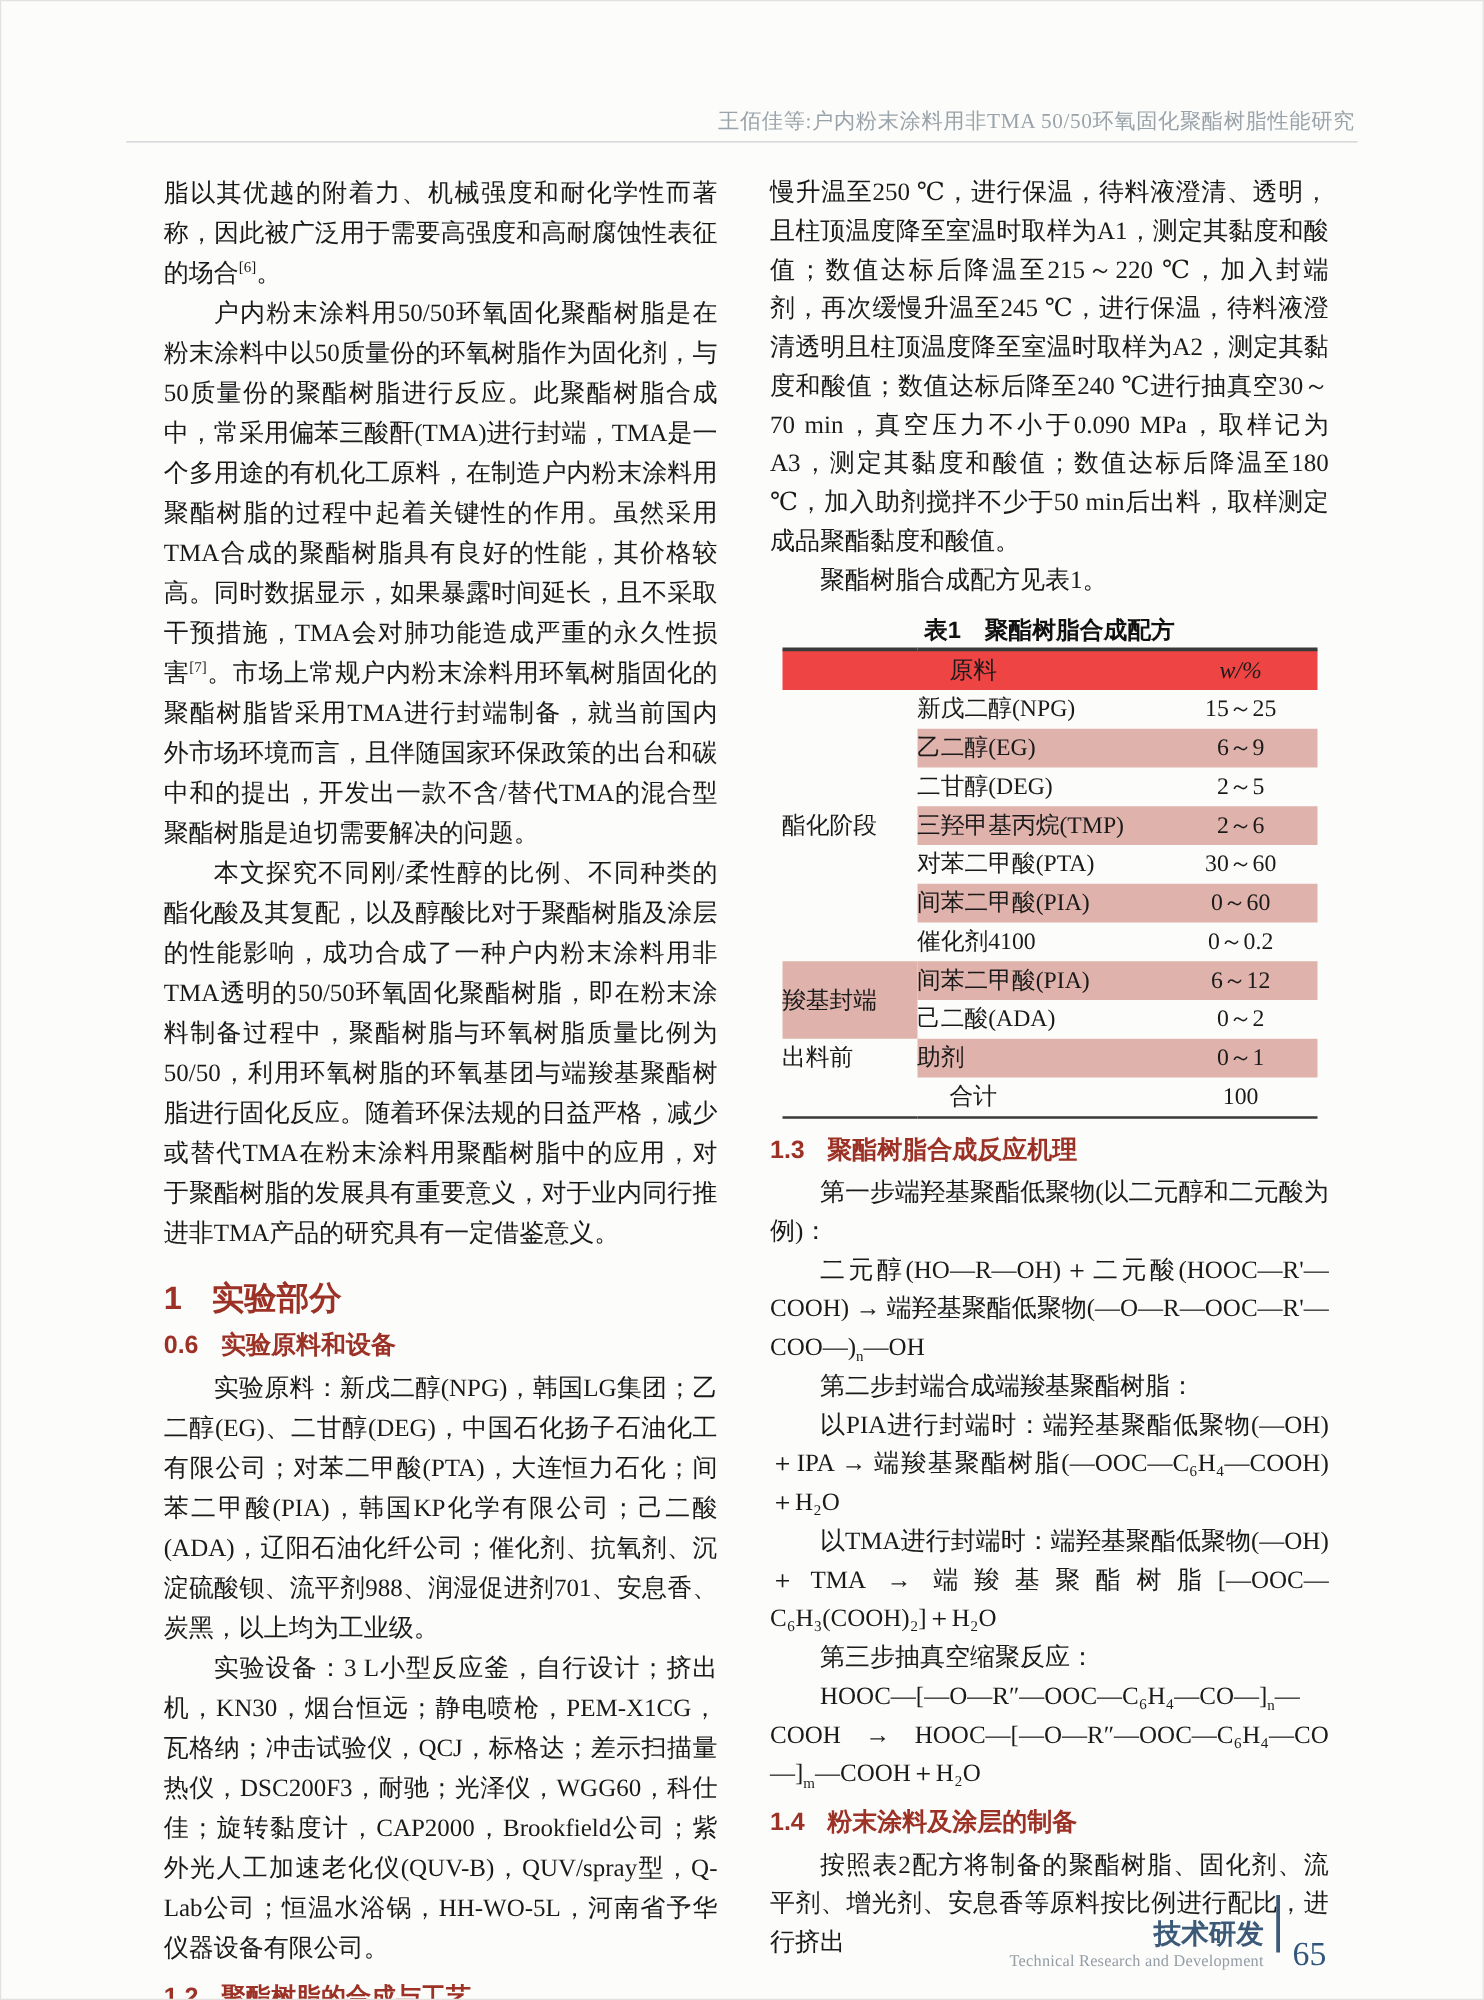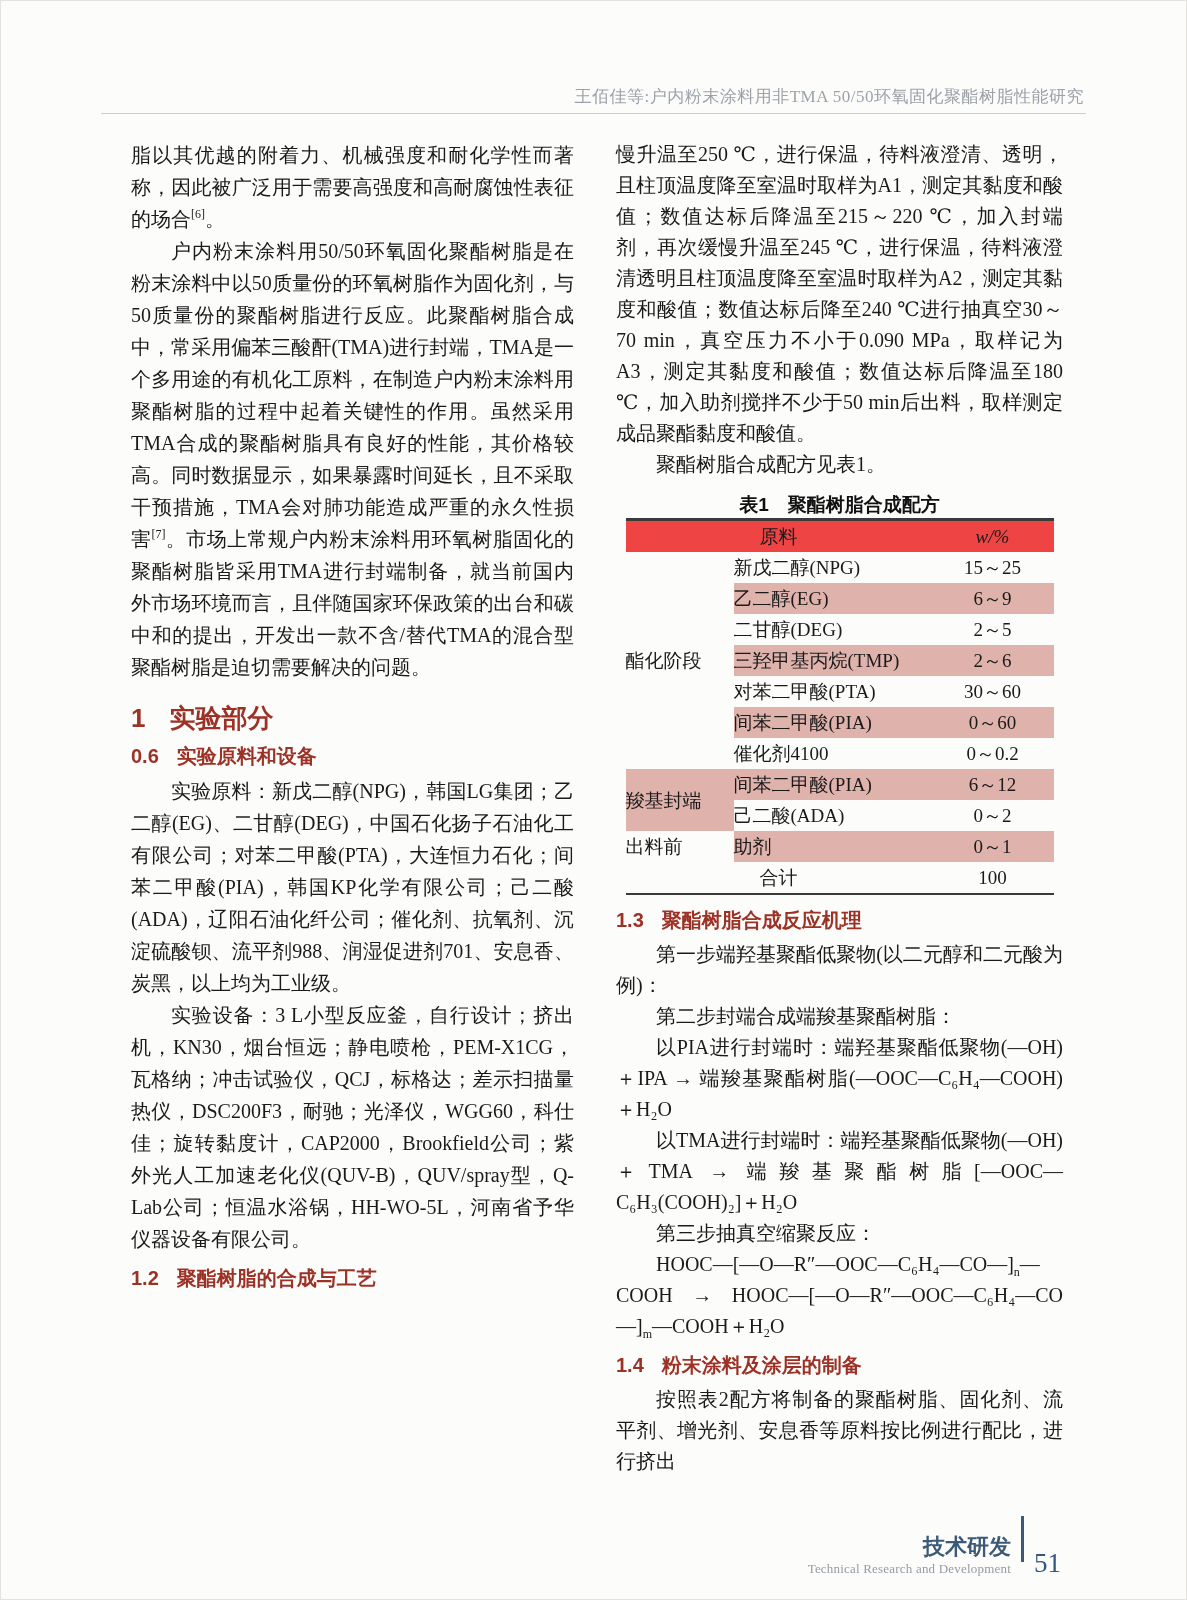--- a/index.html
+++ b/index.html
@@ -89,20 +89,21 @@
 <body>
 
 <div class="page">
 
   <div class="running-head">王佰佳等:户内粉末涂料用非TMA 50/50环氧固化聚酯树脂性能研究</div>
   <div class="head-rule"></div>
 
   <div class="col col-left">
     <p class="noindent"><span>脂以其优越的附着力、机械强度和耐化学性而著称，因此被广泛用于需要高强度和高耐腐蚀性表征的场合</span><sup>[6]</sup><span>。</span></p>
     <p><span>户内粉末涂料用50/50环氧固化聚酯树脂是在粉末涂料中以50质量份的环氧树脂作为固化剂，与50质量份的聚酯树脂进行反应。此聚酯树脂合成中，常采用偏苯三酸酐(TMA)进行封端，TMA是一个多用途的有机化工原料，在制造户内粉末涂料用聚酯树脂的过程中起着关键性的作用。虽然采用TMA合成的聚酯树脂具有良好的性能，其价格较高。同时数据显示，如果暴露时间延长，且不采取干预措施，TMA会对肺功能造成严重的永久性损害</span><sup>[7]</sup><span>。市场上常规户内粉末涂料用环氧树脂固化的聚酯树脂皆采用TMA进行封端制备，就当前国内外市场环境而言，且伴随国家环保政策的出台和碳中和的提出，开发出一款不含/替代TMA的混合型聚酯树脂是迫切需要解决的问题。</span></p>
+    <p>本文探究不同刚/柔性醇的比例、不同种类的酯化酸及其复配，以及醇酸比对于聚酯树脂及涂层的性能影响，成功合成了一种户内粉末涂料用非TMA透明的50/50环氧固化聚酯树脂，即在粉末涂料制备过程中，聚酯树脂与环氧树脂质量比例为50/50，利用环氧树脂的环氧基团与端羧基聚酯树脂进行固化反应。随着环保法规的日益严格，减少或替代TMA在粉末涂料用聚酯树脂中的应用，对于聚酯树脂的发展具有重要意义，对于业内同行推进非TMA产品的研究具有一定借鉴意义。</p>
 
     <h1 class="sec">
         <span>1</span>
         <span>实验部分</span>
       </h1>
     <h2 class="sub">
         <span>0.6</span>
         <span>实验原料和设备</span>
       </h2>
 
@@ -182,35 +183,36 @@
         </tr>
       </tbody>
         </table>
     </div>
 
     <h2 class="sub">
         <span>1.3</span>
         <span>聚酯树脂合成反应机理</span>
       </h2>
     <p>第一步端羟基聚酯低聚物(以二元醇和二元酸为例)：</p>
+    <p><span>二元醇(HO—R—OH)＋二元酸(HOOC—R'—COOH) →  端羟基聚酯低聚物(—O—R—OOC—R'—COO—)</span><sub>n</sub><span>—OH</span></p>
     <p>第二步封端合成端羧基聚酯树脂：</p>
     <p>以PIA进行封端时：端羟基聚酯低聚物(—OH)＋IPA →  端羧基聚酯树脂(—OOC—C₆H₄—COOH)＋H₂O</p>
     <p>以TMA进行封端时：端羟基聚酯低聚物(—OH)＋TMA →  端羧基聚酯树脂[—OOC—C₆H₃(COOH)₂]＋H₂O</p>
     <p>第三步抽真空缩聚反应：</p>
     <p><span>HOOC—[—O—R″—OOC—C₆H₄—CO—]</span><sub>n</sub><span>—COOH → HOOC—[—O—R″—OOC—C₆H₄—CO—]</span><sub>m</sub><span>—COOH＋H₂O</span></p>
 
     <h2 class="sub">
         <span>1.4</span>
         <span>粉末涂料及涂层的制备</span>
       </h2>
     <p>按照表2配方将制备的聚酯树脂、固化剂、流平剂、增光剂、安息香等原料按比例进行配比，进行挤出</p>
   </div>
 
   <div class="footer">
     <div class="footer-text">
       <div class="footer-cn">技术研发</div>
       <div class="footer-en">Technical Research and Development</div>
     </div>
     <div class="footer-bar"></div>
-    <div class="footer-page">51</div>
+    <div class="footer-page">65</div>
   </div>
 
 </div>
 
 </body></html>

